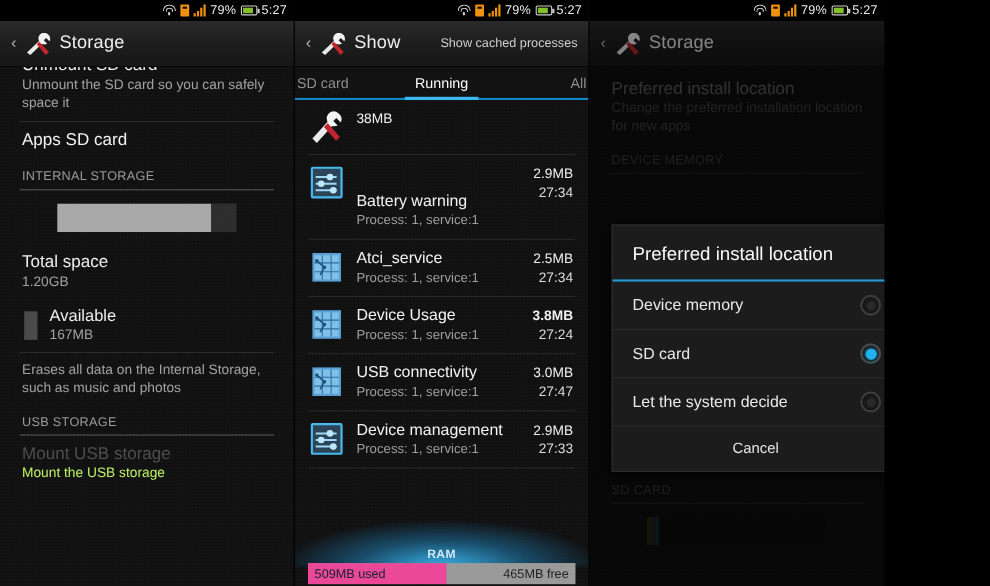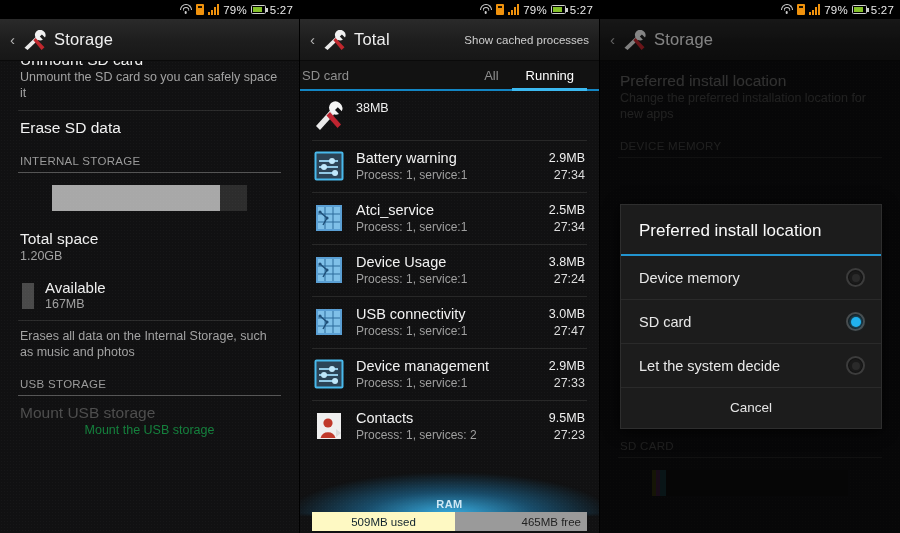--- a/index.html
+++ b/index.html
@@ -2,21 +2,21 @@
 <html><head>
 <meta charset="utf-8">
 <style>
   * { margin:0; padding:0; box-sizing:border-box; }
   html,body {
     width:900px; height:533px; background:#000; overflow:hidden;
     font-family:"Liberation Sans", sans-serif;
     -webkit-font-smoothing:antialiased;
   }
   .screens { display:flex; width:900px; height:533px; }
-  .panel { width:300px; height:533px; position:relative; background:#0b0b0b;
+  .panel { width:268px; height:533px; position:relative; background:#0b0b0b;
            border-right:1px solid #000; overflow:hidden; }
   .panel:last-child { border-right:none; }
 
   
   .statusbar {
     height:19px; background:#000; display:flex; align-items:center;
     justify-content:flex-end; padding-right:6px; gap:4px;
     position:relative; z-index:40;
   }
   .st-txt { color:#e8e8e8; font-size:11.5px; letter-spacing:.2px; }
@@ -53,21 +53,21 @@
   .content { position:relative; height:472px; overflow:hidden;
              background:#111112; }
   .content:before{
     content:""; position:absolute; inset:0;
     background-image:radial-gradient(rgba(255,255,255,.022) .5px, transparent .6px);
     background-size:3px 3px; pointer-events:none;
   }
   .row { padding:7px 20px 9px 20px; position:relative; }
   .row .t1 { color:#f2f2f2; font-size:15.5px; line-height:19px; }
   .row .t2 { color:#a2a2a2; font-size:12.5px; line-height:15.5px; margin-top:1px; }
-  .row.dim .t1 { color:#4e4e4e; } .row.dim .t2 { color:#15803d;text-align:center; }
+  .row.dim .t1 { color:#4e4e4e; } .row.dim .t2 { color:#bef264; }
   .hr { height:1px; background:#2b2b2b; margin:0 18px; }
   .sechdr { color:#9a9a9a; font-size:11.5px; padding:9px 20px 5px 20px; letter-spacing:.3px; }
   .sechdr + .hr { background:#555; }
 
   
   .barwrap { padding:12px 20px 10px 20px; }
   .bar { height:26px; background:#272727; display:flex; overflow:hidden; }
   .bar i { display:block; height:100%; }
   .meta { display:flex; align-items:center; gap:11px; padding:6px 20px 8px 22px; }
   .sw { width:12px; height:26px; flex:0 0 auto; }
@@ -175,21 +175,21 @@
       <span class="ab-title">Storage</span>
     </div>
 
     <div class="content">
       <div class="row" style="padding-top:0;margin-top:-11px;">
         <div class="t1">Unmount SD card</div>
         <div class="t2">Unmount the SD card so you can safely space it</div>
       </div>
       <div class="hr"></div>
       <div class="row">
-        <div class="t1">Erase SD data</div>
+        <div class="t1">Apps SD card</div>
       </div>
       <div class="sechdr">INTERNAL STORAGE</div>
       <div class="hr"></div>
 
       <div class="barwrap">
         <div class="bar" style="margin:0 32px 0 32px;">
           <i id="p1used" style="width: 86%; background: rgb(168, 168, 168);"></i>
           <i id="p1free" style="flex: 1 1 auto; background: rgb(45, 45, 45);"></i>
         </div>
       </div>
@@ -246,28 +246,28 @@
       <span class="chev">‹</span>
       <span class="appicon">
         <svg class="wr" viewBox="0 0 24 20">
             <g>
           <path d="M1.5 17.8 L13 6.8 L15.6 9.4 L4.6 20 Z" fill="#e9e9e9"></path>
           <path d="M13.6 1.2 a5.4 5.4 0 0 1 8.4 6.4 l-3.1-3.1 -2.1 2.1 3.1 3.1 a5.4 5.4 0 0 1 -6.4 -8.5 Z" fill="#f2f2f2"></path>
           <path d="M12.6 8.0 L21.5 17.3 L18.6 20 L10.4 10.3 Z" fill="#c0272d"></path>
         </g>
           </svg>
       </span>
-      <span class="ab-title">Total</span>
+      <span class="ab-title">Show</span>
       <span class="ab-right">Show cached processes</span>
     </div>
 
     <div class="tabs">
       <div class="tab edgeL">SD card</div>
+      <div class="tab active">Running</div>
       <div class="tab edgeR">All</div>
-      <div class="tab active">Running</div>
     </div>
 
     <div class="content" style="height:442px;">
       <div class="applist" id="applist">
           <div class="approw">
             <span class="ic">
               <svg width="30" height="30" viewBox="0 0 30 30">
                 <path d="M2 25 L16 9.5 L20 13.5 L6 29 Z" fill="#eaeaea"></path>
                 <path d="M17 2 a7 7 0 0 1 10.8 8.3 l-4-4 -2.8 2.8 4 4 A7 7 0 0 1 17 2 Z" fill="#f4f4f4"></path>
                 <path d="M16 11 L27 23.5 L23.5 27 L12.5 14.5 Z" fill="#bf2430"></path>
@@ -287,21 +287,21 @@
                   <line x1="5" y1="10" x2="24" y2="10"></line>
                   <line x1="5" y1="16" x2="24" y2="16"></line>
                   <line x1="5" y1="22" x2="24" y2="22"></line>
                 </g>
                 <circle cx="18" cy="10" r="3" fill="#bfe7fa"></circle>
                 <circle cx="10" cy="16" r="3" fill="#bfe7fa"></circle>
                 <circle cx="21" cy="22" r="3" fill="#bfe7fa"></circle>
               </svg>
             </span>
             <span class="mid">
-              <span class="nm" style="display: block;">Battery warning</span>
+              <span class="nm" style="display: block; margin-top: 25px;">Battery warning</span>
               <span class="sub" style="display: block;">Process: 1, service:1</span>
             </span>
             <span class="rt">
               <span class="sz" style="display: block;">2.9MB</span>
               <span class="tm" style="display: block;">27:34</span>
             </span>
           </div>
           <div class="apphr"></div>
           <div class="approw">
             <span class="ic">
@@ -343,21 +343,21 @@
                 <path d="M6 9 L13 15 L9 22" stroke="#1f4f78" stroke-width="1.4" fill="none"></path>
                 <circle cx="6" cy="9" r="1.6" fill="#1f4f78"></circle>
                 <circle cx="13" cy="15" r="1.6" fill="#1f4f78"></circle>
               </svg>
             </span>
             <span class="mid">
               <span class="nm" style="display: block;">Device Usage</span>
               <span class="sub" style="display: block;">Process: 1, service:1</span>
             </span>
             <span class="rt">
-              <span class="sz" style="display: block;">3.8MB</span>
+              <span class="sz" style="display: block; font-weight: bold;">3.8MB</span>
               <span class="tm" style="display: block;">27:24</span>
             </span>
           </div>
           <div class="apphr"></div>
           <div class="approw">
             <span class="ic">
               <svg width="30" height="30" viewBox="0 0 30 30">
                 <rect x="2" y="2" width="26" height="26" fill="#5a9fd4"></rect>
                 <rect x="4" y="4" width="22" height="22" fill="#7fc0e8"></rect>
                 <g stroke="#2f6c9c" stroke-width="1">
@@ -398,45 +398,27 @@
             <span class="mid">
               <span class="nm" style="display: block;">Device management</span>
               <span class="sub" style="display: block;">Process: 1, service:1</span>
             </span>
             <span class="rt">
               <span class="sz" style="display: block;">2.9MB</span>
               <span class="tm" style="display: block;">27:33</span>
             </span>
           </div>
           <div class="apphr"></div>
-          <div class="approw">
-            <span class="ic">
-              <svg width="30" height="30" viewBox="0 0 30 30">
-                <rect x="3" y="2" width="24" height="26" fill="#efefef"></rect>
-                <circle cx="14" cy="12" r="4.6" fill="#c0392b"></circle>
-                <path d="M6.5 27 a7.8 7.8 0 0 1 15 0 Z" fill="#c0392b"></path>
-                <path d="M22 18 l5 4 -5 4 Z" fill="#d9d9d9"></path>
-              </svg>
-            </span>
-            <span class="mid">
-              <span class="nm" style="display: block;">Contacts</span>
-              <span class="sub" style="display: block;">Process: 1, services: 2</span>
-            </span>
-            <span class="rt">
-              <span class="sz" style="display: block;">9.5MB</span>
-              <span class="tm" style="display: block;">27:23</span>
-            </span>
-          </div>
         </div>
 
       <div class="ramwrap">
         <div class="glow"></div>
         <div class="ramlabel">RAM</div>
         <div class="rambar">
-          <div class="used" id="ramused" style="width: 52%; background: #fef9c3; justify-content: center;">
+          <div class="used" id="ramused" style="width: 52%; background: #ec4899;">
             <span>509MB used</span>
           </div>
           <div class="free" id="ramfree" style="background: rgb(154, 154, 154);">
             <span>465MB free</span>
           </div>
         </div>
       </div>
     </div>
 
   </div>

